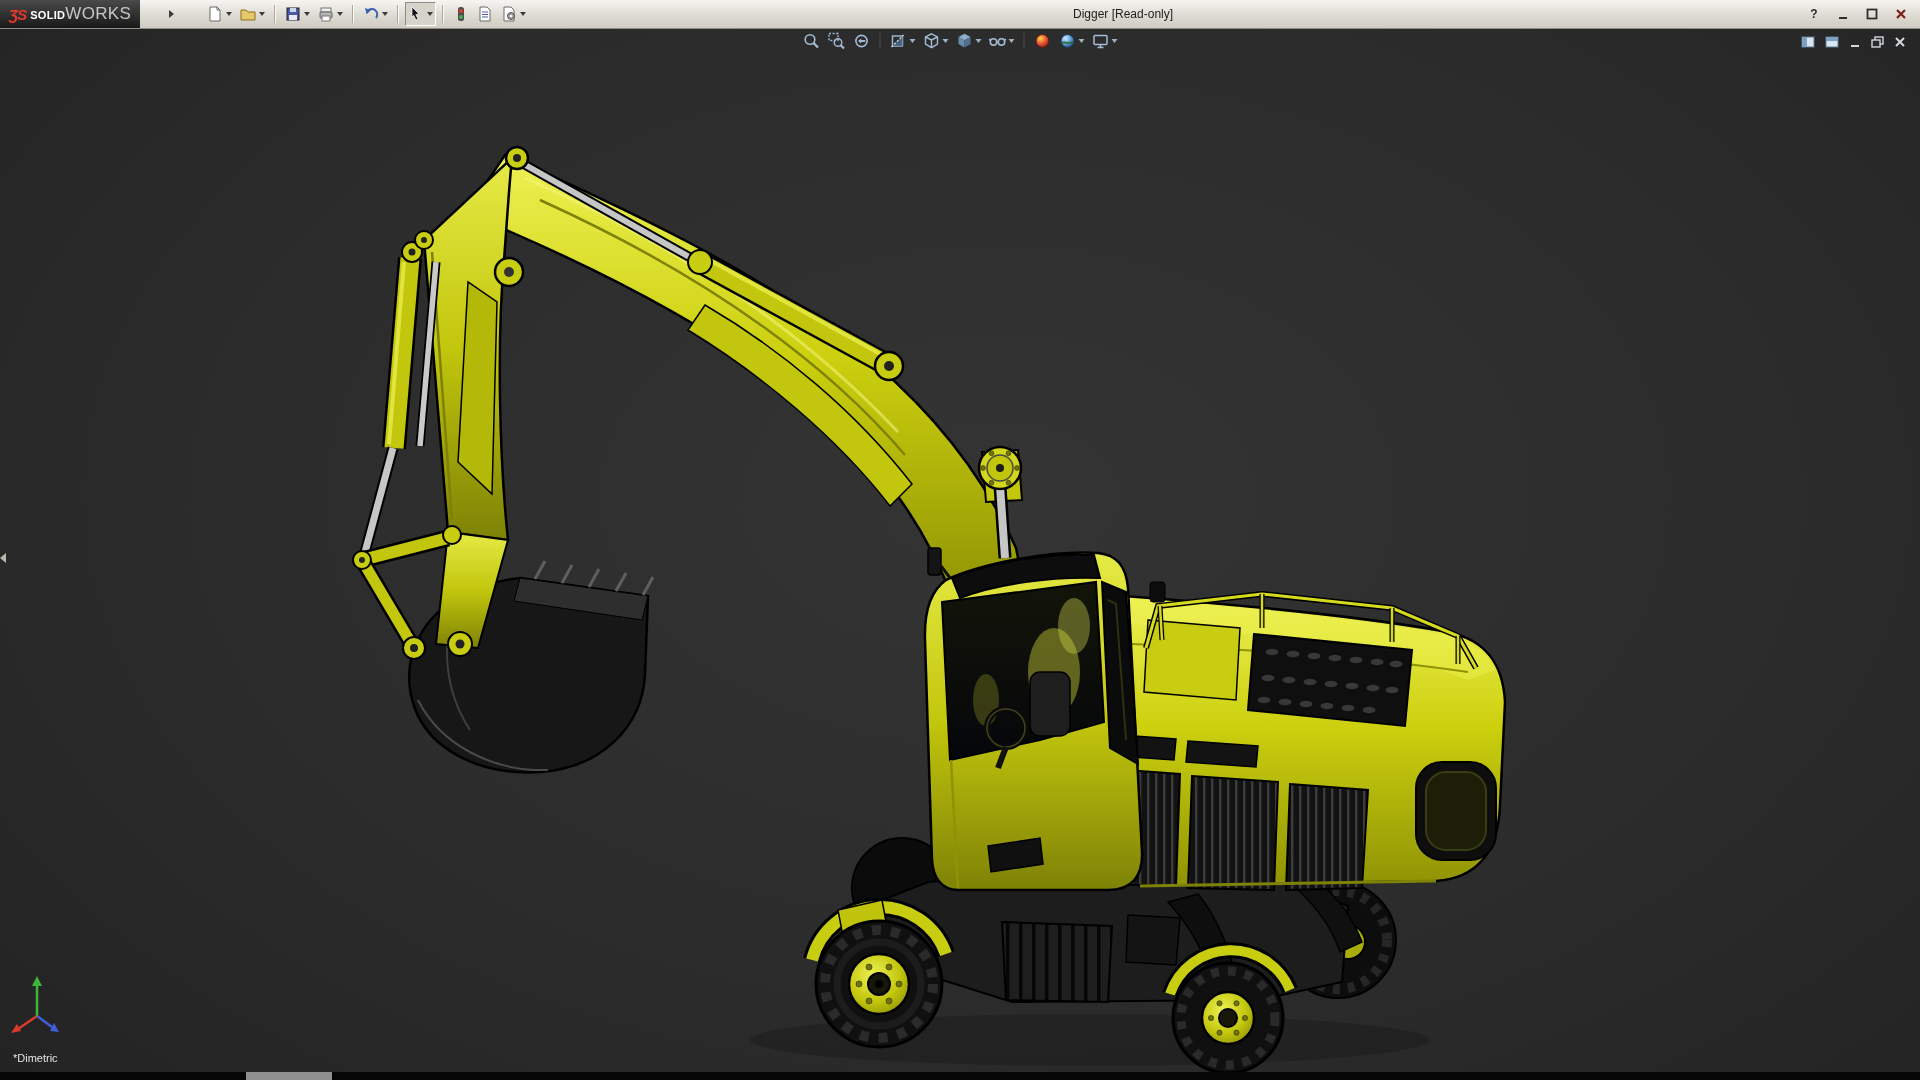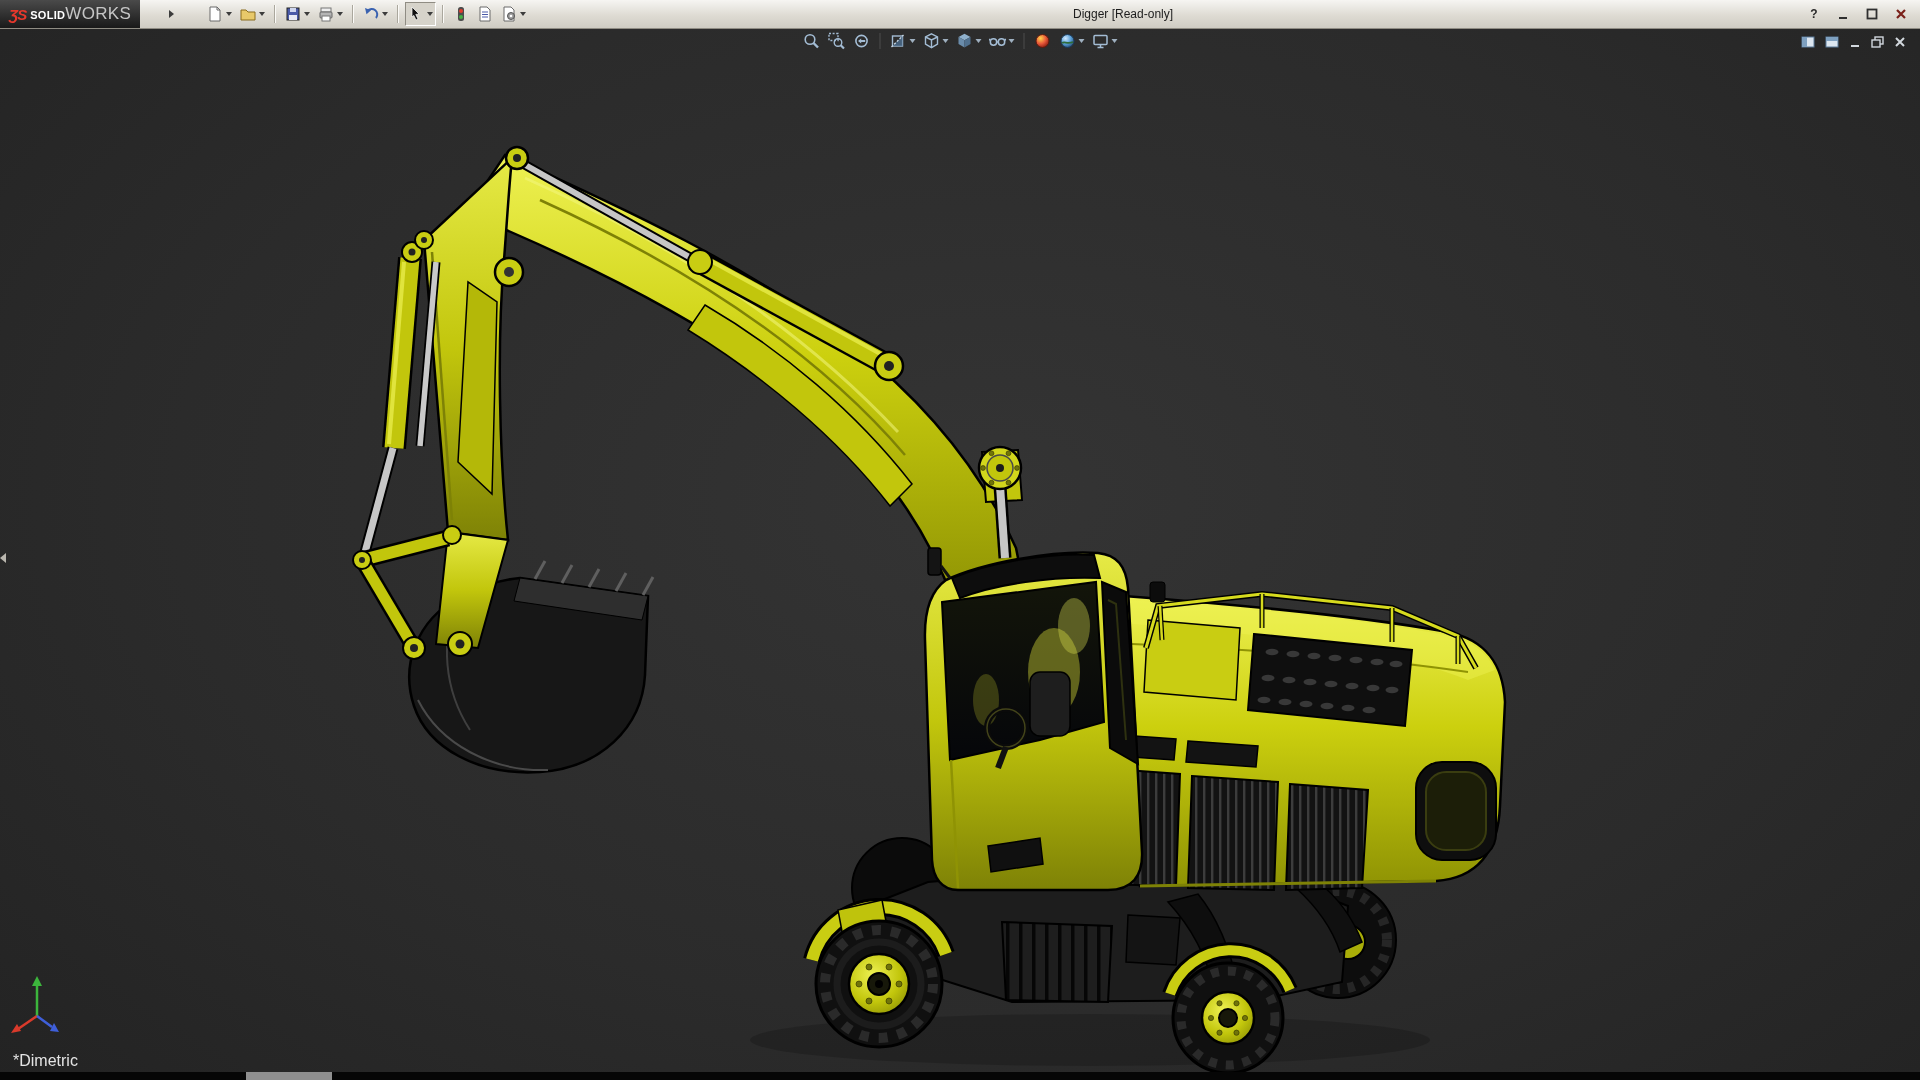--- a/index.html
+++ b/index.html
@@ -45,21 +45,21 @@
 
   
   .doc-controls{position:absolute;top:36px;right:14px;display:flex;align-items:center;gap:10px;z-index:6;}
   .doc-btn{display:flex;align-items:center;justify-content:center;}
 
   
   .collapse-tab{position:absolute;left:0;top:545px;width:12px;height:26px;
     display:flex;align-items:center;z-index:6;}
   .collapse-tri{width:0;height:0;border-top:5px solid transparent;border-bottom:5px solid transparent;
     border-right:6px solid #b9b6ae;}
-  .view-label{position:absolute;left:13px;top:1052px;color:#e4e4e4;font-size:16px;z-index:7;}
+  .view-label{position:absolute;left:13px;top:1052px;color:#e4e4e4;font-size:11px;z-index:7;}
   .triad{position:absolute;left:4px;top:972px;z-index:5;}
 
   
   .bottombar{position:absolute;left:0;right:0;bottom:0;height:8px;background:#060606;z-index:15;}
   .bottombar .seg{position:absolute;left:246px;width:86px;top:0;bottom:0;background:#8f8f8f;}
 </style>
 </head>
 <body>
 
 <svg width="0" height="0" style="position:absolute">

